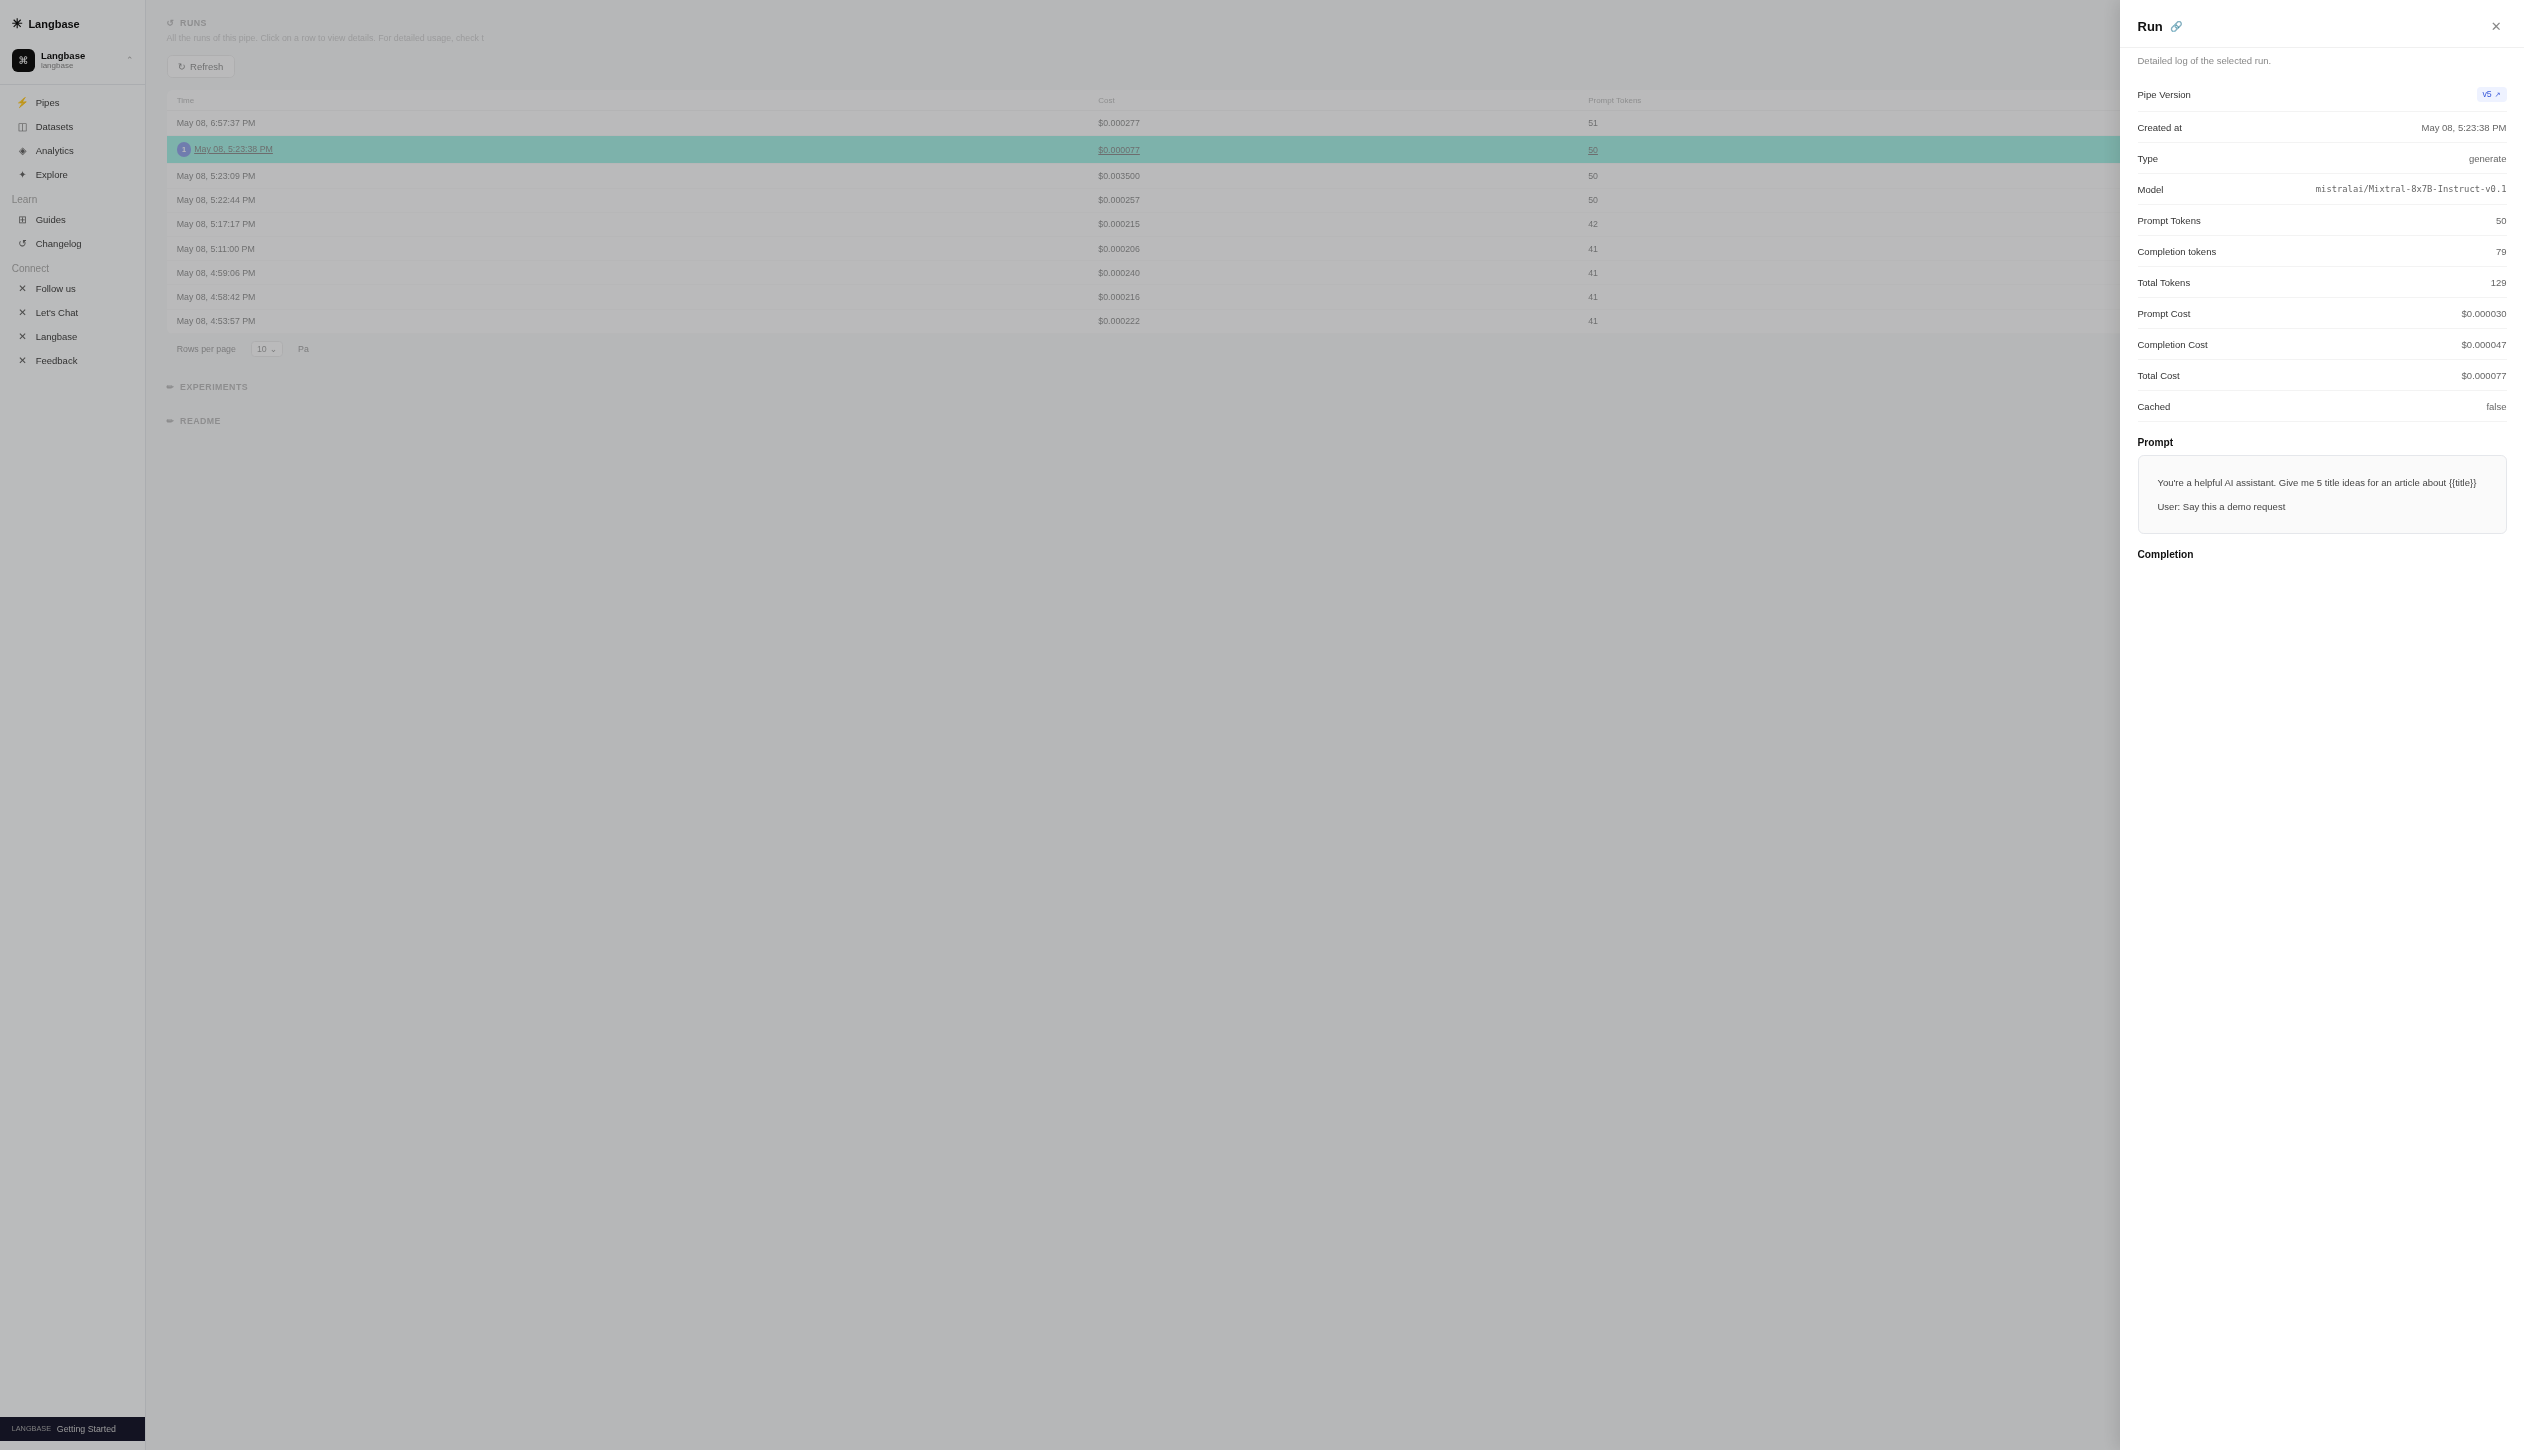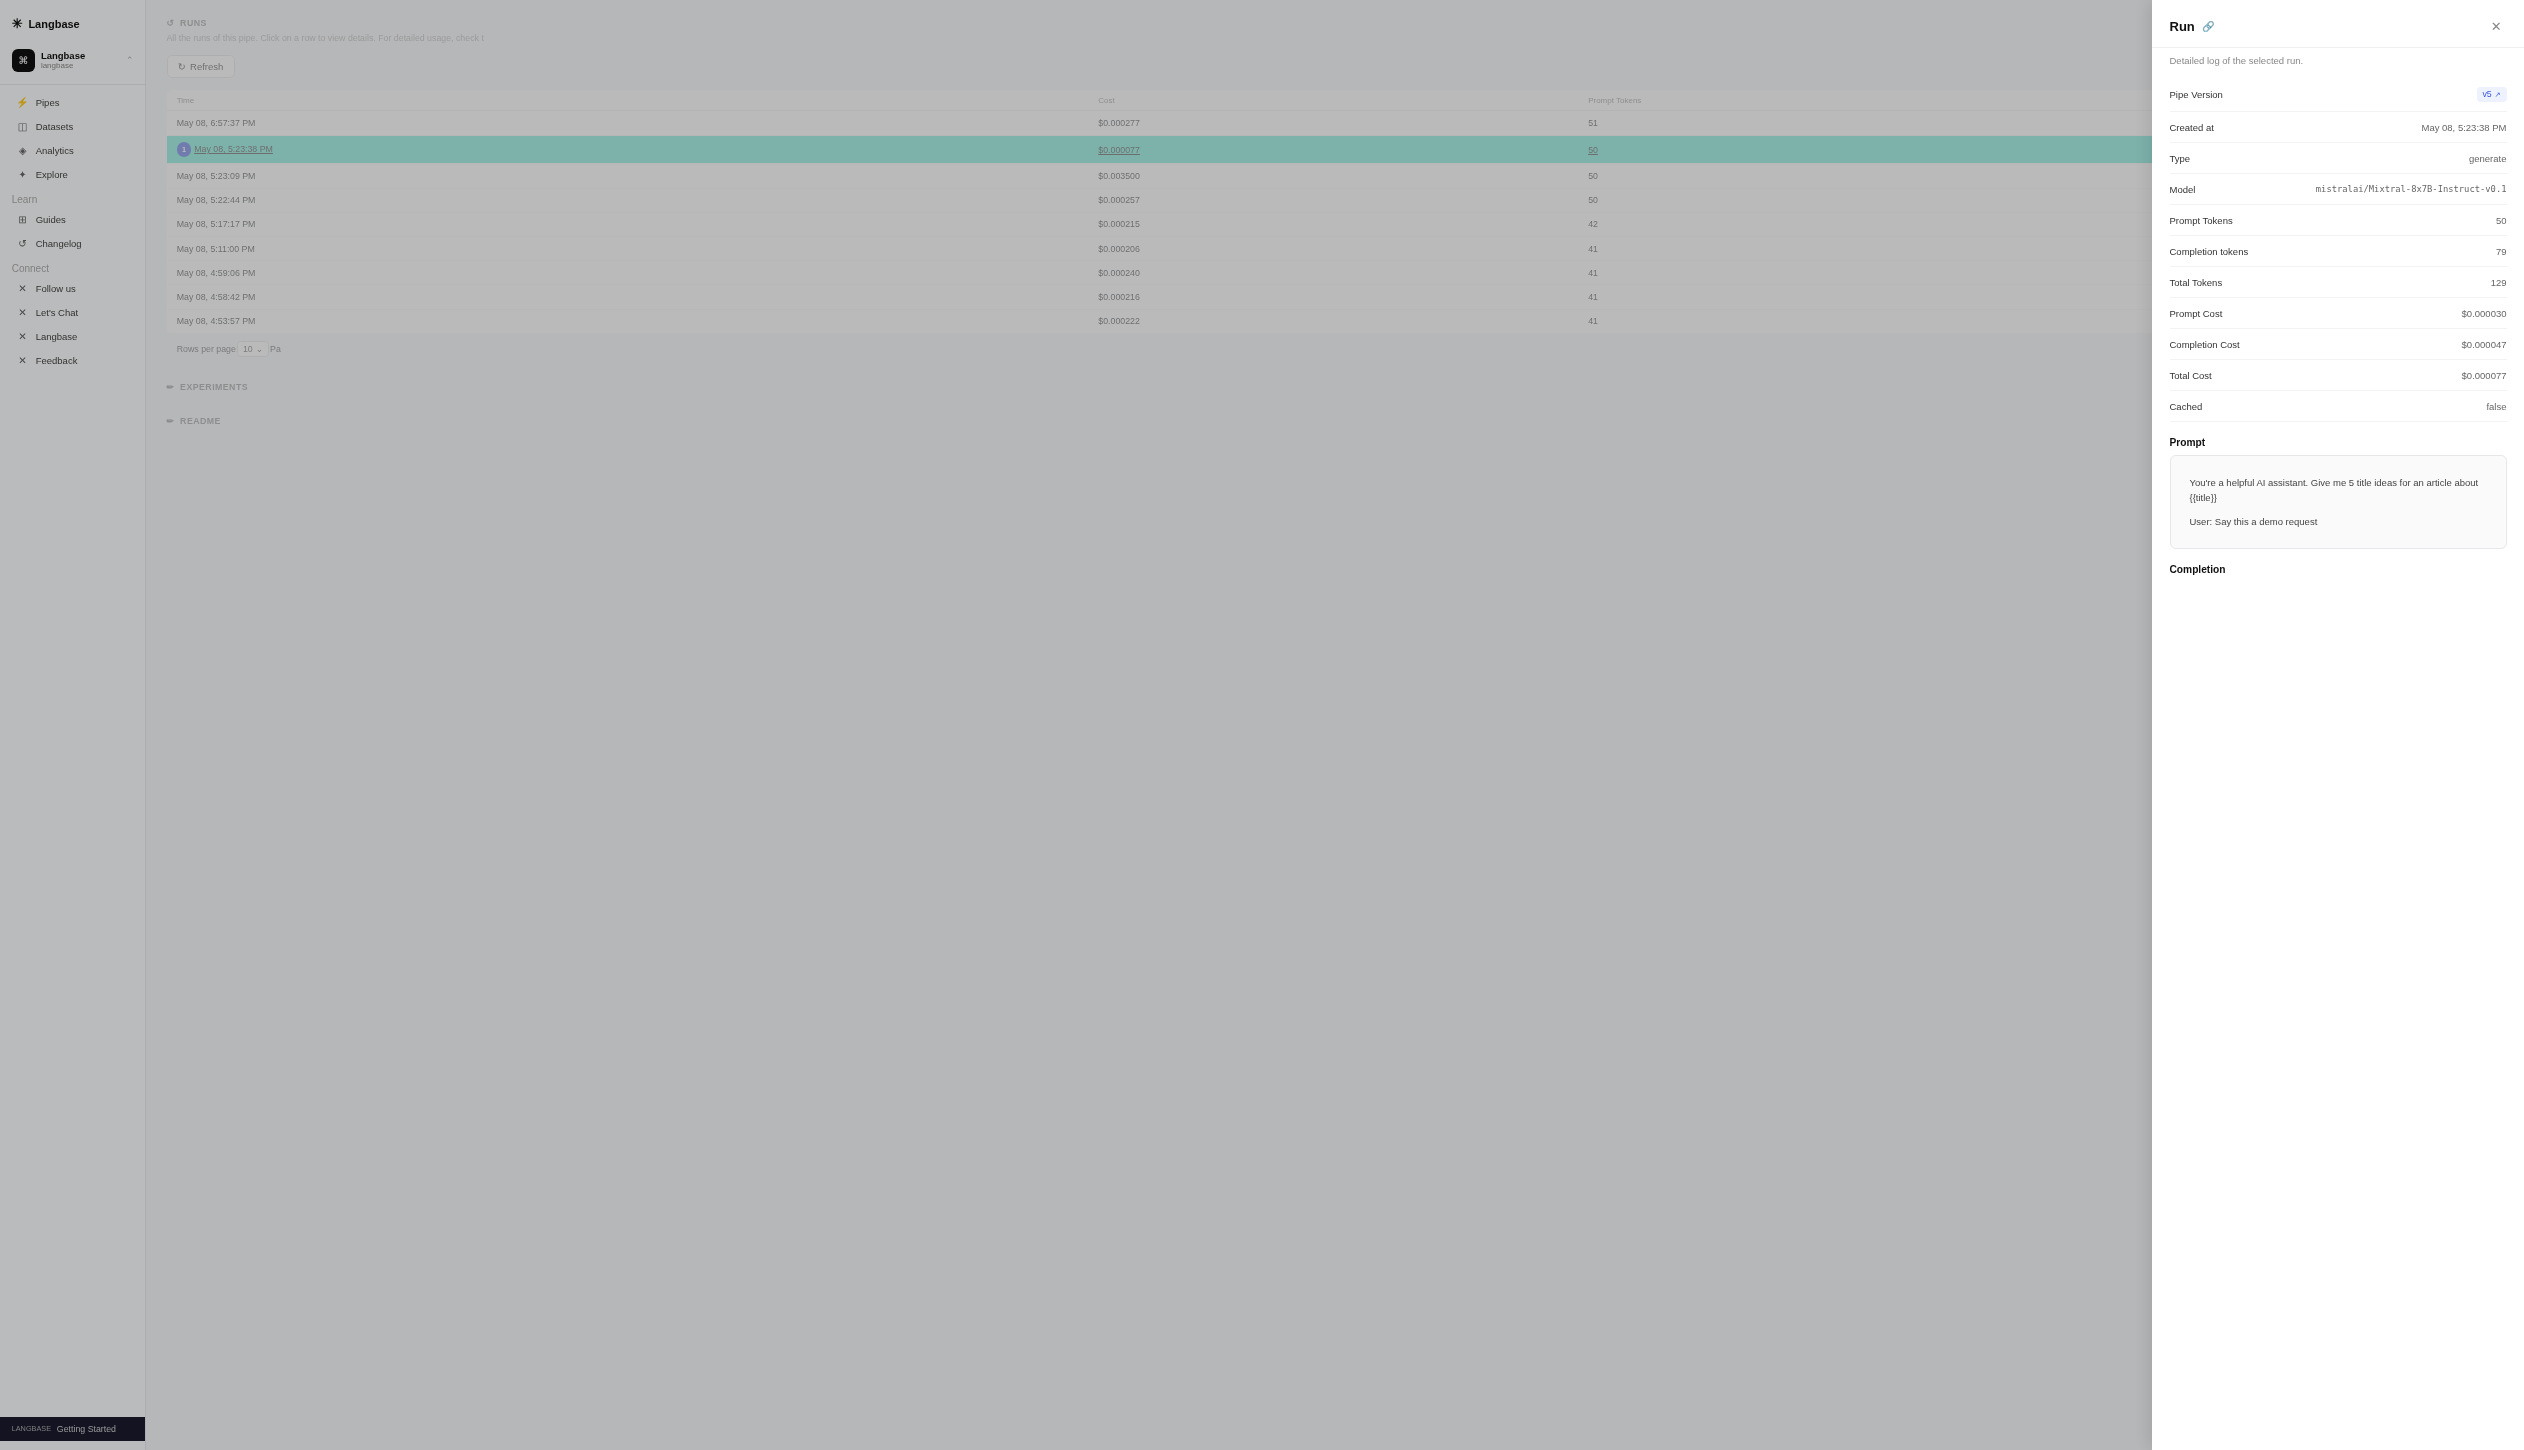--- a/index.html
+++ b/index.html
@@ -87,38 +87,38 @@
     .runs-table tr.selected td { background: #5eead4; text-decoration: underline; }
 
     .row-badge {
       display: inline-flex; align-items: center; justify-content: center;
       width: 14.6px; height: 14.6px; background: #3b5bdb; color: #fff;
       border-radius: 50%; font-size: 7.3px; font-weight: 700;
       margin-right: 2.9px;
     }
 
     .table-footer {
-      display: flex; align-items: center; gap: 1px;
+      display: flex; align-items: center; gap: 15px;
       padding: 7.3px 10.2px; font-size: 8.8px; color: #555;
     }
     .rows-select {
       display: inline-flex; align-items: center; gap: 2.9px;
       border: 0.7px solid #e0e0e0; border-radius: 3.7px; padding: 2.2px 5.1px;
       background: #fff; font-size: 8.8px;
     }
 
     
     .modal-overlay {
       position: fixed; inset: 0;
       background: rgba(0,0,0,0.25);
       display: flex; align-items: center; justify-content: flex-end;
       z-index: 100;
     }
     .modal-panel {
-      width: 372px; height: 100vh;
+      width: 404px; height: 100vh;
       background: #fff;
       overflow-y: auto;
       box-shadow: -2.9px 0 17.5px rgba(0,0,0,0.12);
       display: flex; flex-direction: column;
     }
     .modal-header {
       display: flex; align-items: center; justify-content: space-between;
       padding: 16px 17.5px 10.2px;
       border-bottom: 0.7px solid #f0f0f0;
       position: sticky; top: 0; background: #fff; z-index: 5;

